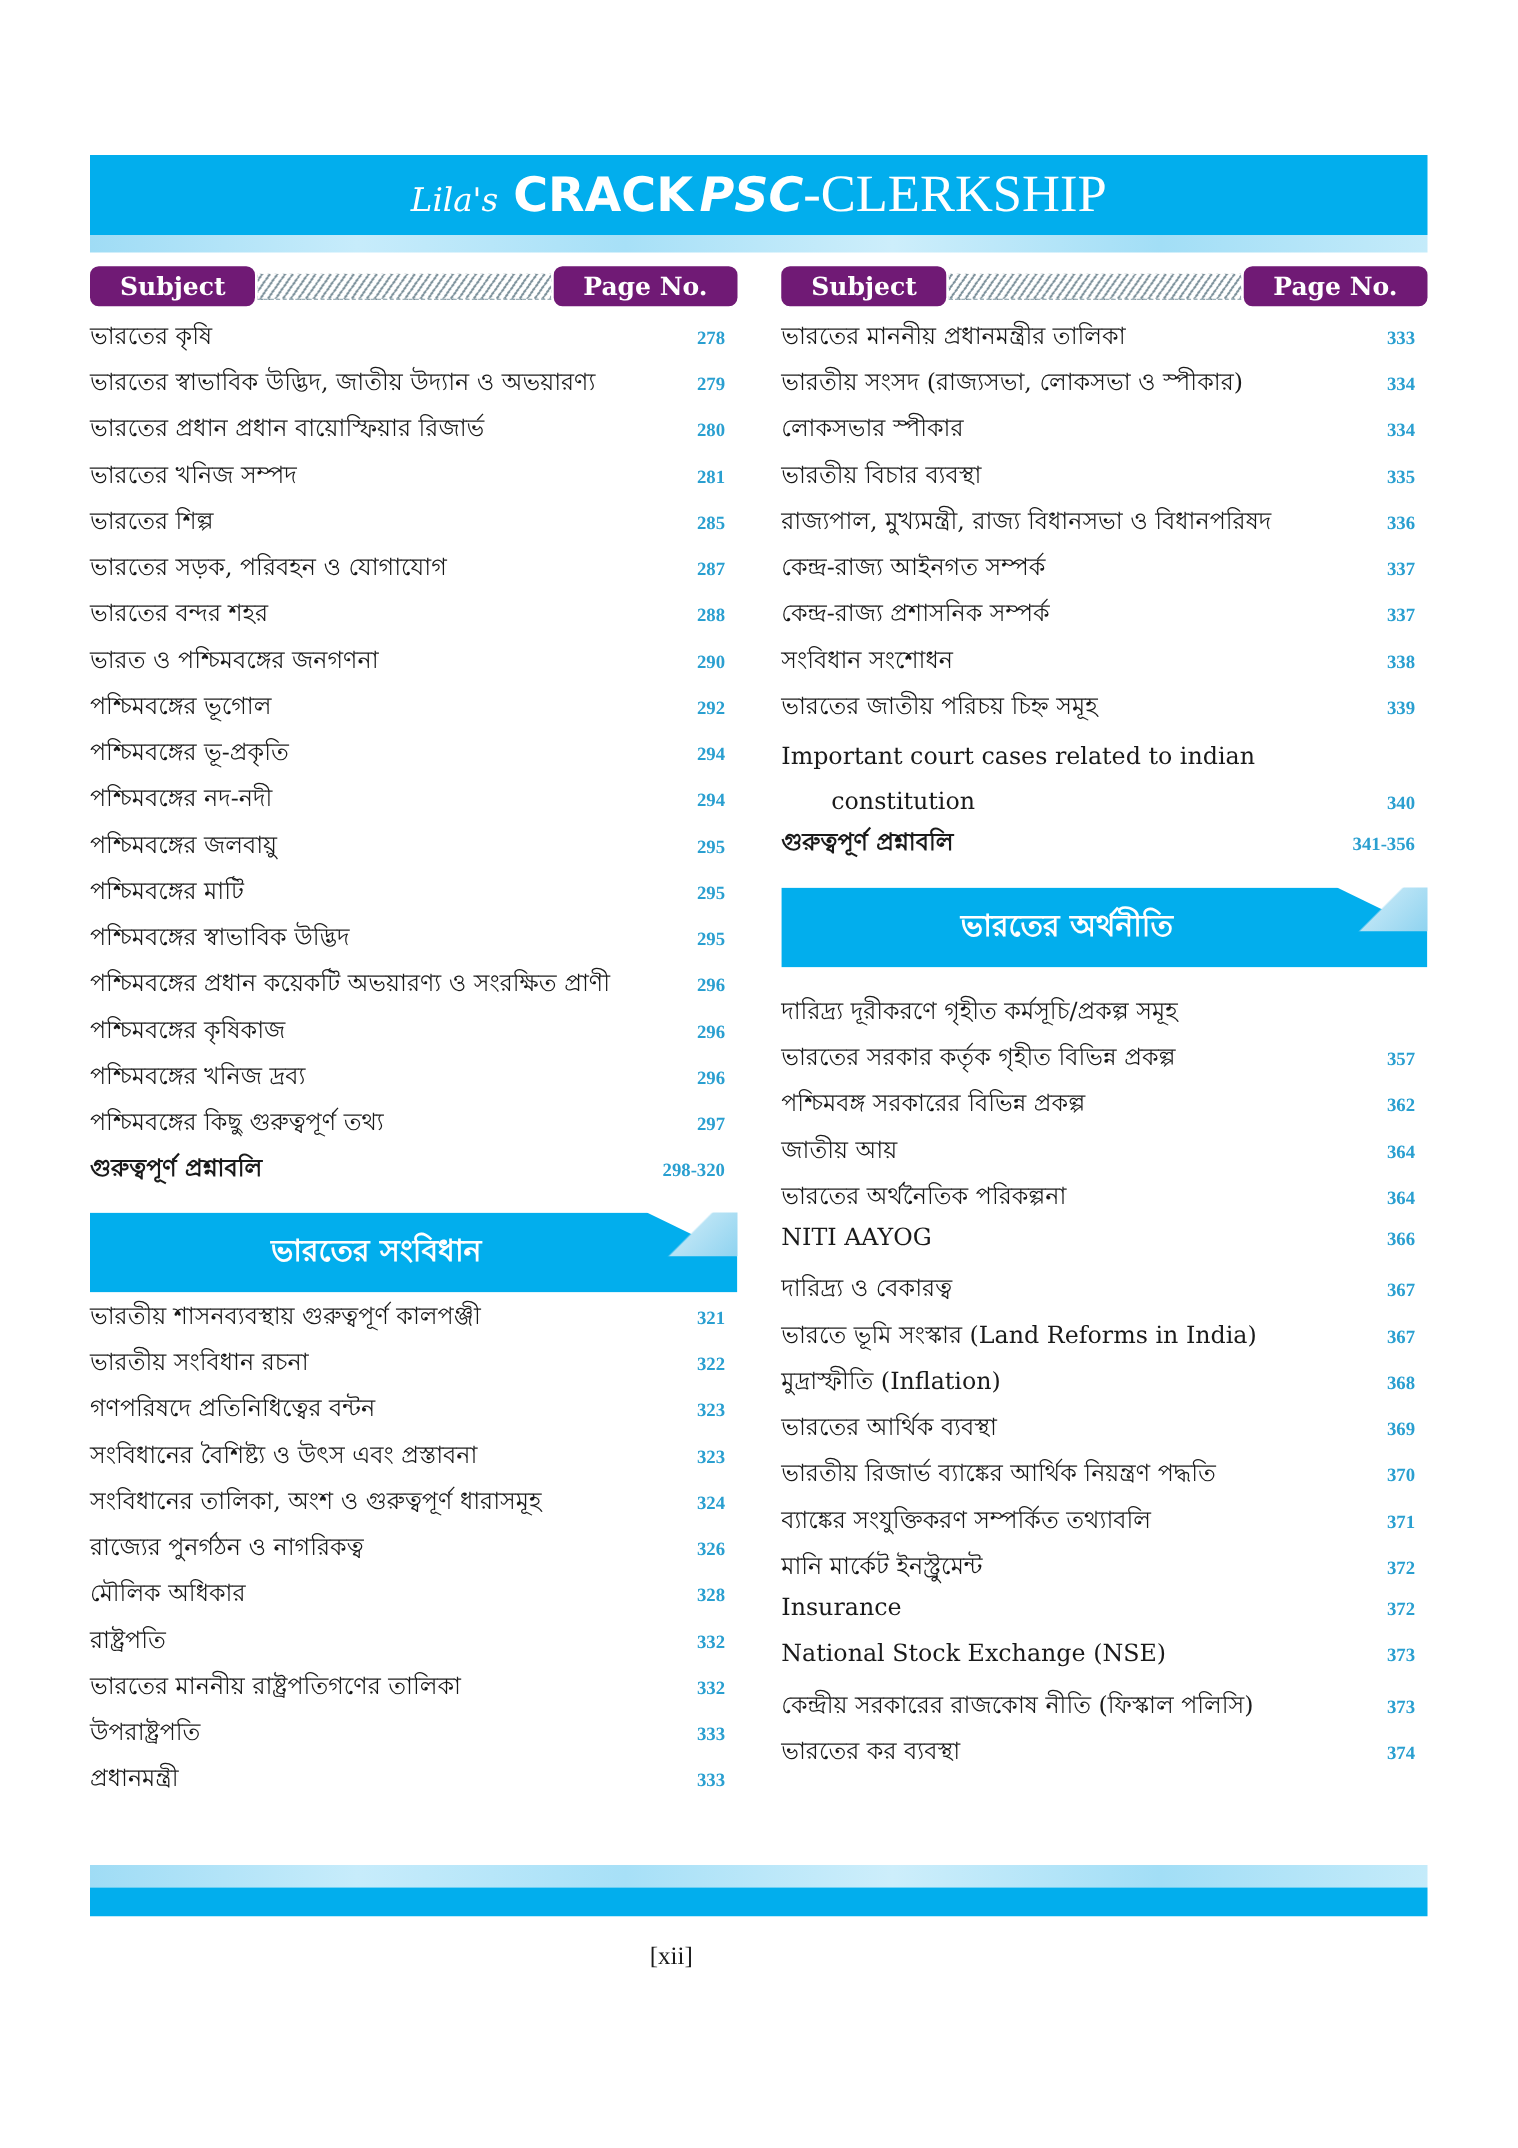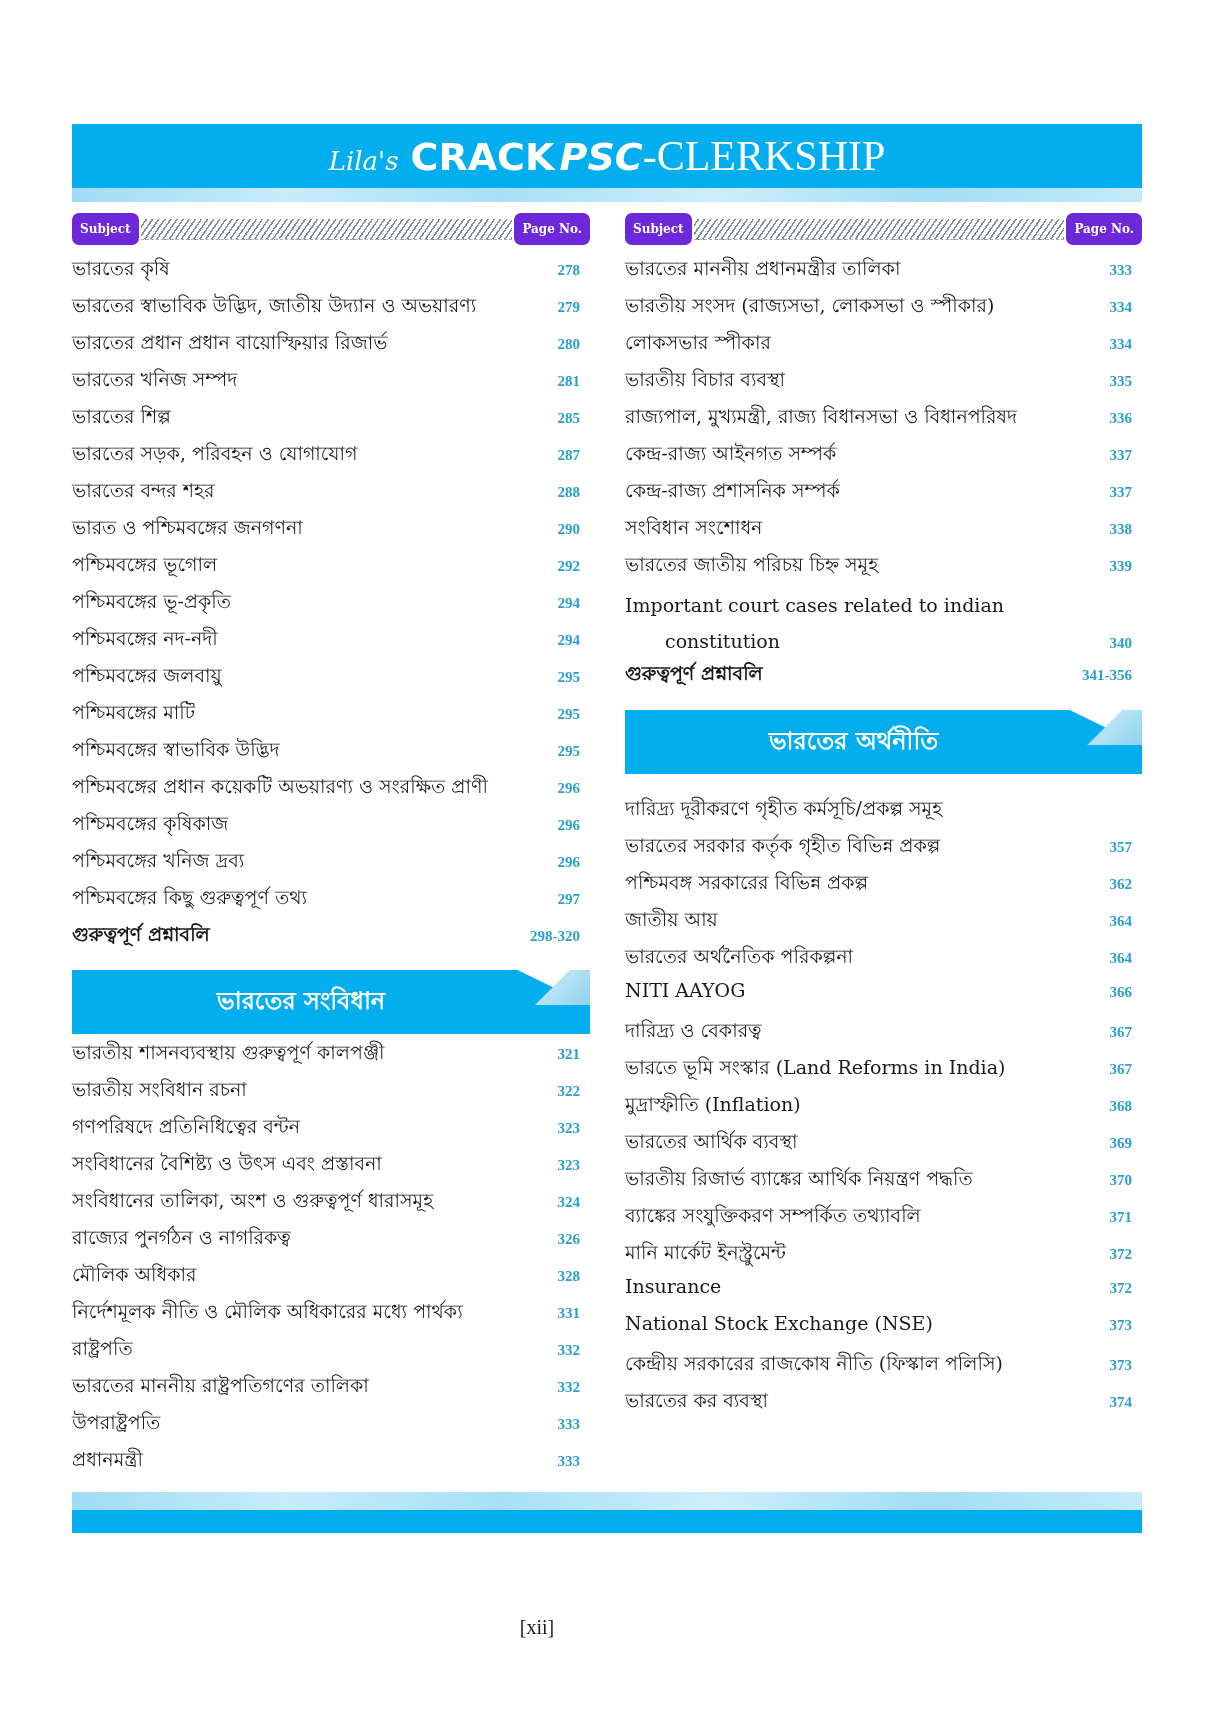--- a/index.html
+++ b/index.html
@@ -14,22 +14,22 @@
   .title-lila { font-family: "DejaVu Serif", serif; font-style: italic; font-size: 26px; margin-right: 12px; }
   .title-crack { font-family: "DejaVu Sans", sans-serif; font-weight: bold; font-size: 38px; }
   .title-psc { font-family: "DejaVu Sans", sans-serif; font-weight: bold; font-style: italic; font-size: 38px; }
   .title-clerk { font-family: "Liberation Serif", serif; font-size: 42px; }
 
   .column { position: absolute; top: 212px; }
   .col-left { left: 72px; width: 518px; }
   .col-right { left: 625px; width: 517px; }
 
   .col-header { position: relative; height: 34px; display: flex; align-items: center; }
-  .pill { background: #6d28d9; color: #fff; font-family: "DejaVu Serif", serif; font-weight: bold;
-          font-size: 12px; padding: 0 8px; height: 32px; line-height: 32px; border-radius: 7px; white-space: nowrap; }
+  .pill { background: #701a75; color: #fff; font-family: "DejaVu Serif", serif; font-weight: bold;
+          font-size: 20px; padding: 0 24px; height: 32px; line-height: 32px; border-radius: 7px; white-space: nowrap; }
   .hatch { flex: 1; height: 20px; margin: 0 2px;
            background: repeating-linear-gradient(-55deg, #7a8f99 0 1.5px, transparent 1.5px 5px);
            border-bottom: 1px dashed #9db0b8; }
 
   .toc { list-style: none; margin: 8px 0 0 0; padding: 0; }
   .row { display: flex; justify-content: space-between; align-items: baseline; height: 37px; font-size: 19px; }
   .row .label { white-space: nowrap; }
   .row .page { color: #2a9fd0; font-weight: bold; font-family: "Liberation Serif", serif; font-size: 15px; white-space: nowrap; padding-right: 10px; }
   .row.bold .label { font-weight: bold; }
   .row.wrap { height: auto; flex-wrap: wrap; }
@@ -40,21 +40,21 @@
   .banner-bg { position: absolute; inset: 0; background: #02aeed;
                clip-path: polygon(0 0, 86% 0, 100% 55%, 100% 100%, 0 100%); }
   .banner-corner { position: absolute; right: 0; top: 0; width: 14%; height: 55%;
                    background: linear-gradient(135deg, transparent 48%, #b8e3f5 50%, #8fd3f0 100%); }
   .banner-text { position: absolute; left: 0; right: 60px; top: 0; bottom: 0; display: flex; align-items: center;
                  justify-content: center; color: #fff; font-weight: bold; font-size: 24px; font-family: "DejaVu Sans", sans-serif; }
 
   .foot-strip { position: absolute; left: 72px; top: 1492px; width: 1070px; height: 18px;
                 background: linear-gradient(90deg,#9fdcf5,#c7ecfb 20%,#a7e0f7 40%,#cdeefb 60%,#a2def6 80%,#c4ebfa); }
   .foot-bar { position: absolute; left: 72px; top: 1510px; width: 1070px; height: 23px; background: #02aeed; }
-  .page-num { position: absolute; left: 0; width: 1074px; top: 1616px; text-align: center;
+  .page-num { position: absolute; left: 0; width: 1074px; top: 1554px; text-align: center;
               font-family: "Liberation Serif", serif; font-size: 20px; }
 </style>
 </head>
 <body>
 
 <div class="title-bar">
   <span class="title-text">
     <span class="title-lila">Lila's</span><span class="title-crack">CRACK</span>
     <span class="title-psc">PSC</span><span class="title-clerk">-CLERKSHIP</span>
   </span>
@@ -173,24 +173,20 @@
         <span class="label">সংবিধানের তালিকা, অংশ ও গুরুত্বপূর্ণ ধারাসমূহ</span>
         <span class="page">324</span>
       </li>
     <li class="row">
         <span class="label">রাজ্যের পুনর্গঠন ও নাগরিকত্ব</span>
         <span class="page">326</span>
       </li>
     <li class="row">
         <span class="label">মৌলিক অধিকার</span>
         <span class="page">328</span>
-      </li>
-    <li class="row">
-        <span class="label">নির্দেশমূলক নীতি ও মৌলিক অধিকারের মধ্যে পার্থক্য</span>
-        <span class="page">331</span>
       </li>
     <li class="row">
         <span class="label">রাষ্ট্রপতি</span>
         <span class="page">332</span>
       </li>
     <li class="row">
         <span class="label">ভারতের মাননীয় রাষ্ট্রপতিগণের তালিকা</span>
         <span class="page">332</span>
       </li>
     <li class="row">

